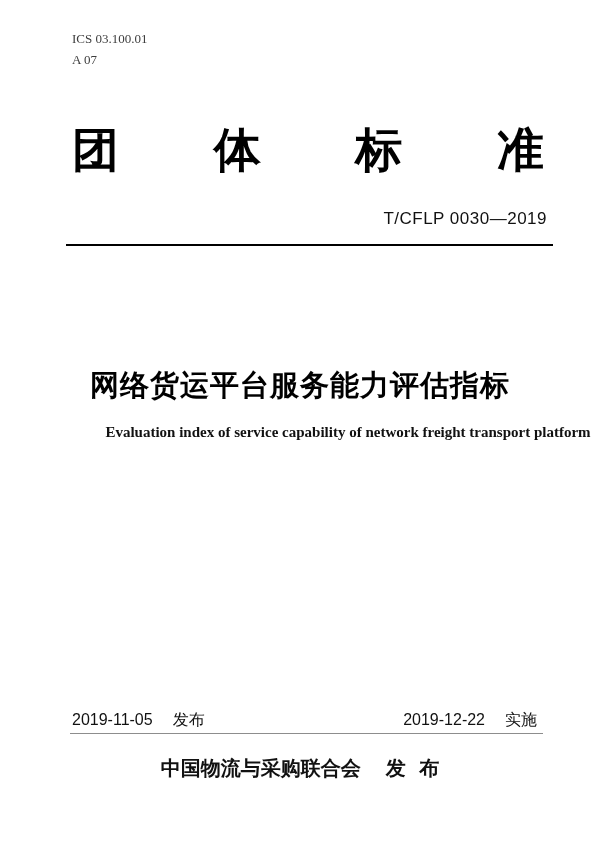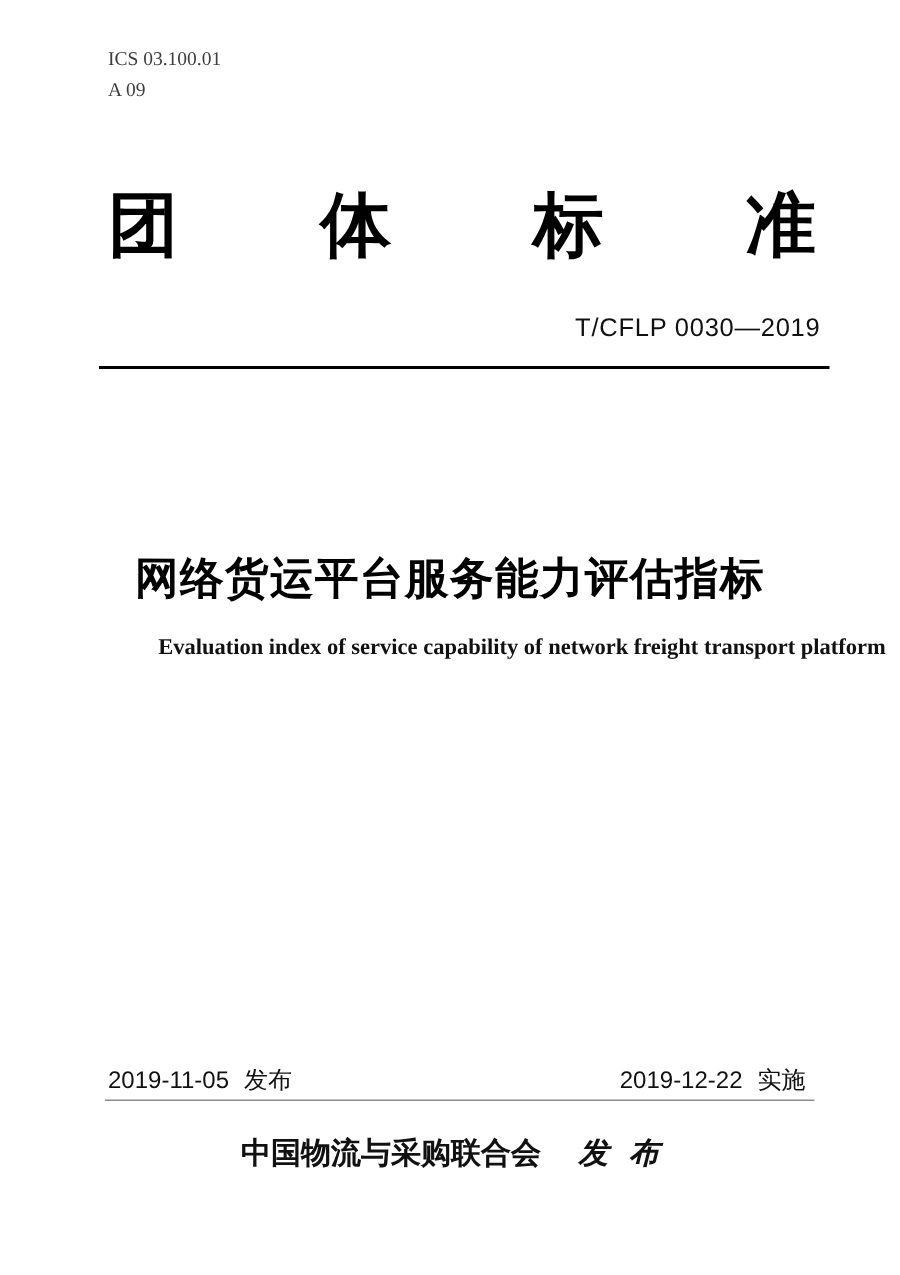--- a/index.html
+++ b/index.html
@@ -76,21 +76,21 @@
     position: absolute;
     top: 710px;
     left: 72px;
     right: 63px;
     display: flex;
     justify-content: space-between;
     font-size: 16px;
     color: #111111;
     white-space: nowrap;
   }
-  .date-label { margin-left: 10px; }
+  .date-label { margin-left: 20px; }
   .rule-bottom {
     position: absolute;
     top: 733px;
     left: 70px;
     width: 473px;
     height: 1px;
     background: #8d8d8d;
   }
   .publisher-row {
     position: absolute;
@@ -99,31 +99,30 @@
     width: 100%;
     text-align: center;
     font-size: 20px;
     font-weight: bold;
     color: #111111;
     white-space: nowrap;
   }
   .publish-label {
     margin-left: 25px;
     word-spacing: 8px;
-    font-style: italic;
   }
 </style>
 </head>
 <body>
 
 <div class="page">
 
   <div class="ics-block">
     <div>ICS 03.100.01</div>
-    <div>A 09</div>
+    <div>A 07</div>
   </div>
 
   <div class="big-title">
     <span>团</span>
     <span>体</span>
     <span>标</span>
     <span>准</span>
   </div>
 
   <div class="std-number">T/CFLP 0030—2019</div>

